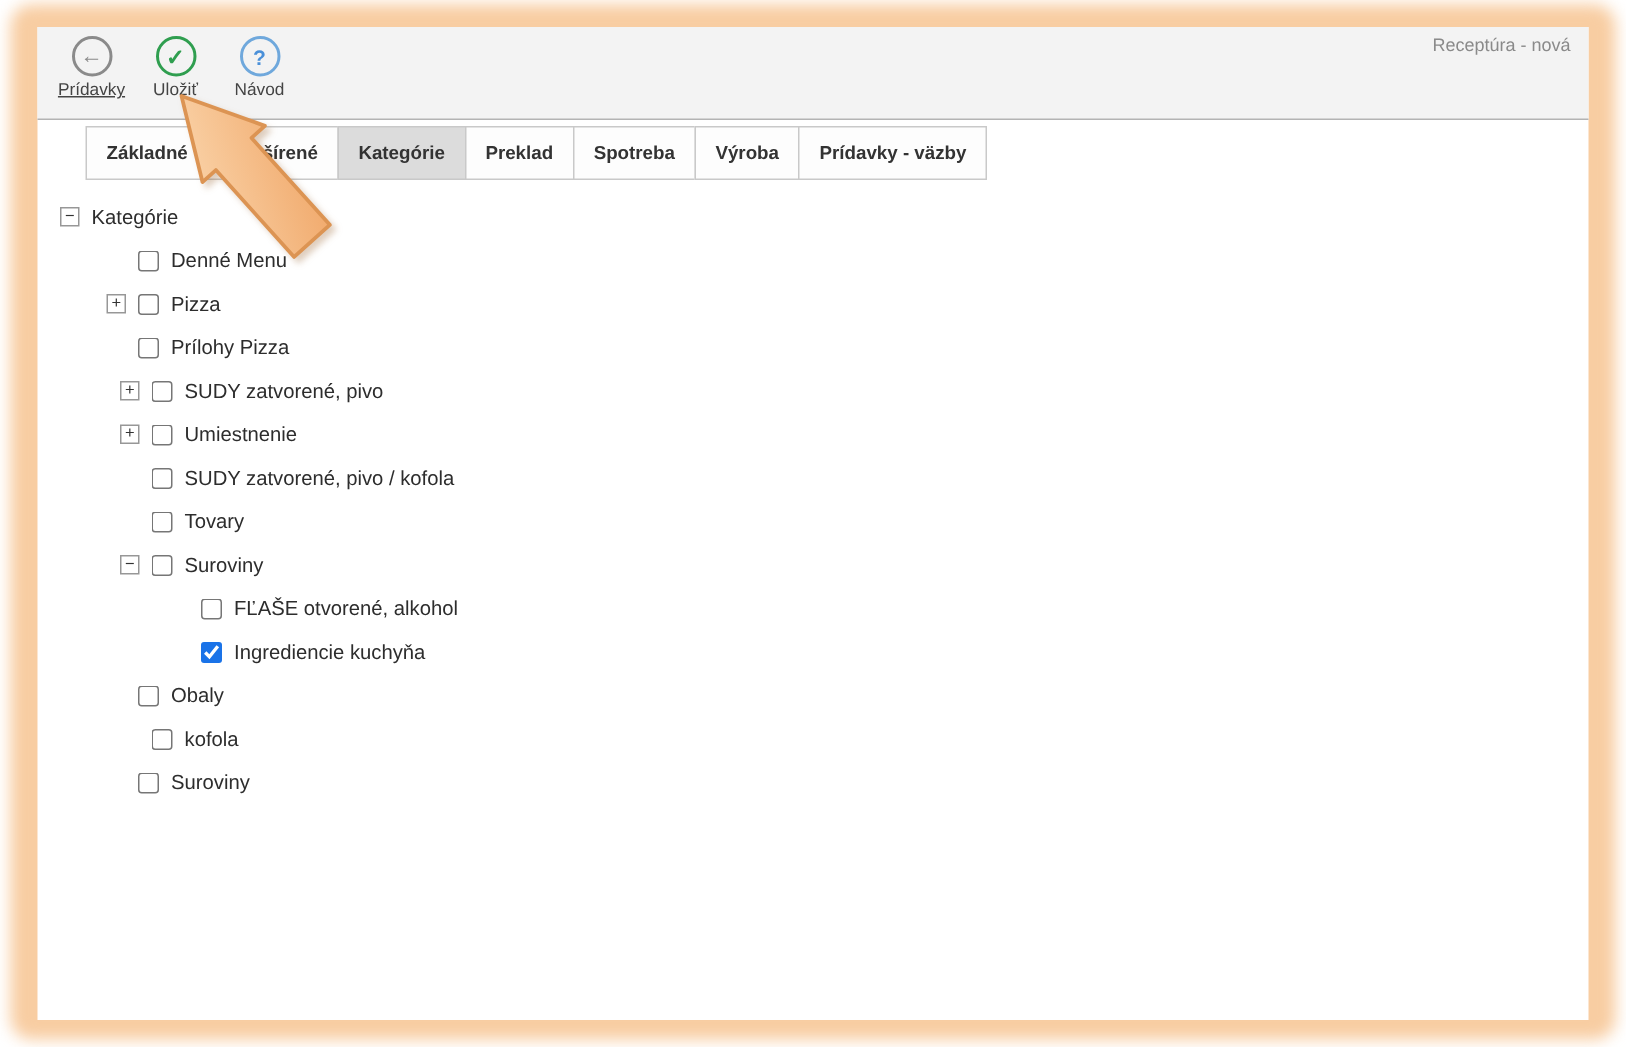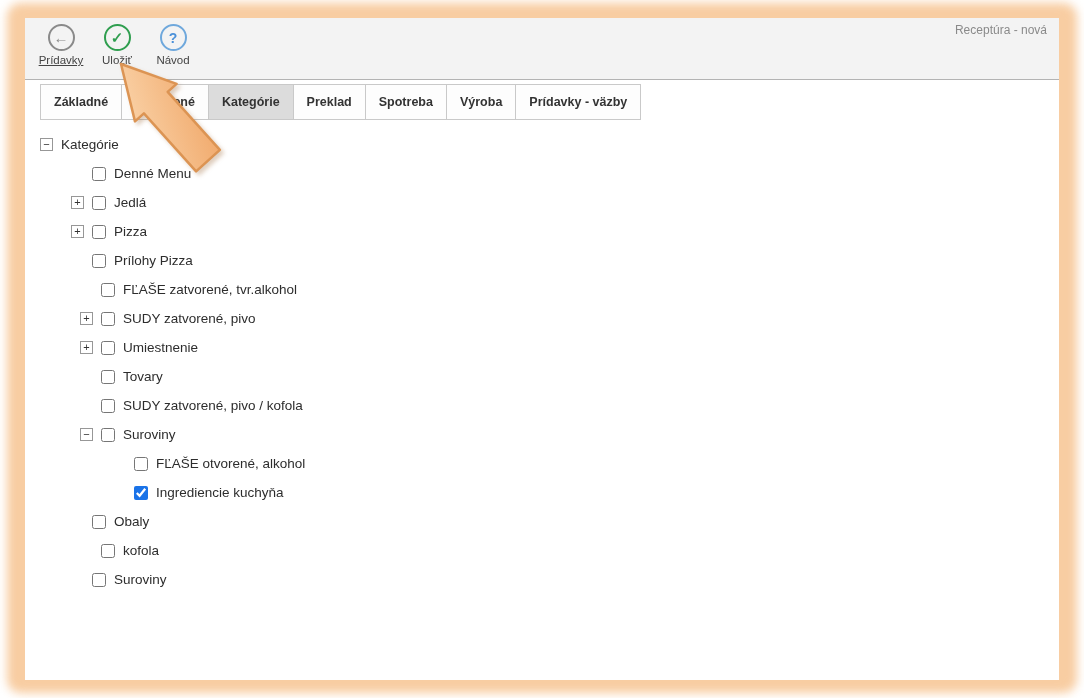--- a/index.html
+++ b/index.html
@@ -24,21 +24,21 @@
           display:flex; align-items:center; justify-content:center;
           font-weight:bold; background:#f3f3f3; }
   .circ.gray  { border-color:#8a8a8a; color:#8a8a8a; font-size:15px; }
   .circ.green { border-color:#2f9e4f; color:#2f9e4f; font-size:15px; }
   .circ.blue  { border-color:#6fa8dc; color:#4a90d9; font-size:14px; }
   .tb-lbl { margin-top:3px; font-size:11.5px; color:#444; }
   .tb-lbl.u { text-decoration:underline; }
   .tb-title { position:absolute; top:5px; right:12px; font-size:12px; color:#8a8a8a; }
 
   
-  .tabs { display:flex; margin:4px 0 0 15px; }
+  .tabs { display:flex; margin:4px 0 0 32px; }
   .tab { border:1px solid #c9c9c9; background:#fdfdfd; padding:0 13px;
          line-height:34px; font-size:12.5px; font-weight:bold; color:#333;
          margin-left:-1px; white-space:nowrap; cursor:pointer; }
   .tab:first-child { margin-left:0; }
   .tab.active { background:#dcdcdc; }
 
   
   .tree { margin-top:10px; }
   .tree-row { height:29px; display:flex; align-items:center; }
   .lvl0 { padding-left:15px; } .lvl1 { padding-left:46px; }
@@ -98,75 +98,63 @@
         </span>
       <span class="tree-lbl">Kategórie</span>
     </div>
 
     <div class="tree-row lvl1">
       <span class="exp-slot"></span>
       <input type="checkbox" class="cb" style="">
       <span class="tree-lbl">Denné Menu</span>
     </div>
 
+
     <div class="tree-row lvl1">
       <span class="exp-slot">
           <span class="expander plus"></span>
         </span>
       <input type="checkbox" class="cb" style="">
-      <span class="tree-lbl">Jedlá</span>
-    </div>
-
-    <div class="tree-row lvl1">
+      <span class="tree-lbl">Pizza</span>
+    </div>
+
+    <div class="tree-row lvl1">
+      <span class="exp-slot"></span>
+      <input type="checkbox" class="cb" style="">
+      <span class="tree-lbl">Prílohy Pizza</span>
+    </div>
+
+
+
+    <div class="tree-row lvl2">
       <span class="exp-slot">
           <span class="expander plus"></span>
         </span>
       <input type="checkbox" class="cb" style="">
-      <span class="tree-lbl">Pizza</span>
-    </div>
-
-    <div class="tree-row lvl1">
-      <span class="exp-slot"></span>
-      <input type="checkbox" class="cb" style="">
-      <span class="tree-lbl">Prílohy Pizza</span>
-    </div>
-
-
-    <div class="tree-row lvl2">
-      <span class="exp-slot"></span>
-      <input type="checkbox" class="cb" style="">
-      <span class="tree-lbl">FĽAŠE zatvorené, tvr.alkohol</span>
+      <span class="tree-lbl">SUDY zatvorené, pivo</span>
     </div>
 
     <div class="tree-row lvl2">
       <span class="exp-slot">
           <span class="expander plus"></span>
         </span>
       <input type="checkbox" class="cb" style="">
-      <span class="tree-lbl">SUDY zatvorené, pivo</span>
-    </div>
-
-    <div class="tree-row lvl2">
-      <span class="exp-slot">
-          <span class="expander plus"></span>
-        </span>
-      <input type="checkbox" class="cb" style="">
       <span class="tree-lbl">Umiestnenie</span>
     </div>
 
     <div class="tree-row lvl2">
       <span class="exp-slot"></span>
       <input type="checkbox" class="cb" style="">
+      <span class="tree-lbl">SUDY zatvorené, pivo / kofola</span>
+    </div>
+
+    <div class="tree-row lvl2">
+      <span class="exp-slot"></span>
+      <input type="checkbox" class="cb" style="">
       <span class="tree-lbl">Tovary</span>
-    </div>
-
-    <div class="tree-row lvl2">
-      <span class="exp-slot"></span>
-      <input type="checkbox" class="cb" style="">
-      <span class="tree-lbl">SUDY zatvorené, pivo / kofola</span>
     </div>
 
     <div class="tree-row lvl2">
       <span class="exp-slot">
           <span class="expander minus"></span>
         </span>
       <input type="checkbox" class="cb" style="">
       <span class="tree-lbl">Suroviny</span>
     </div>
 

